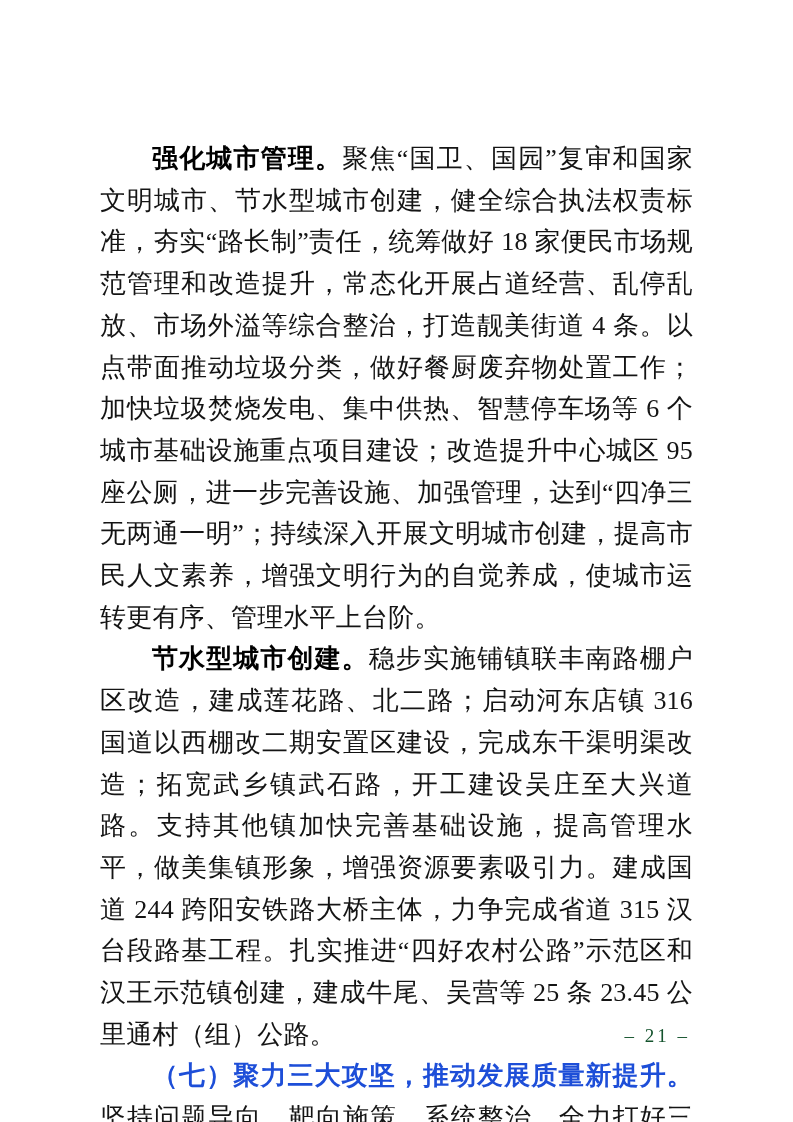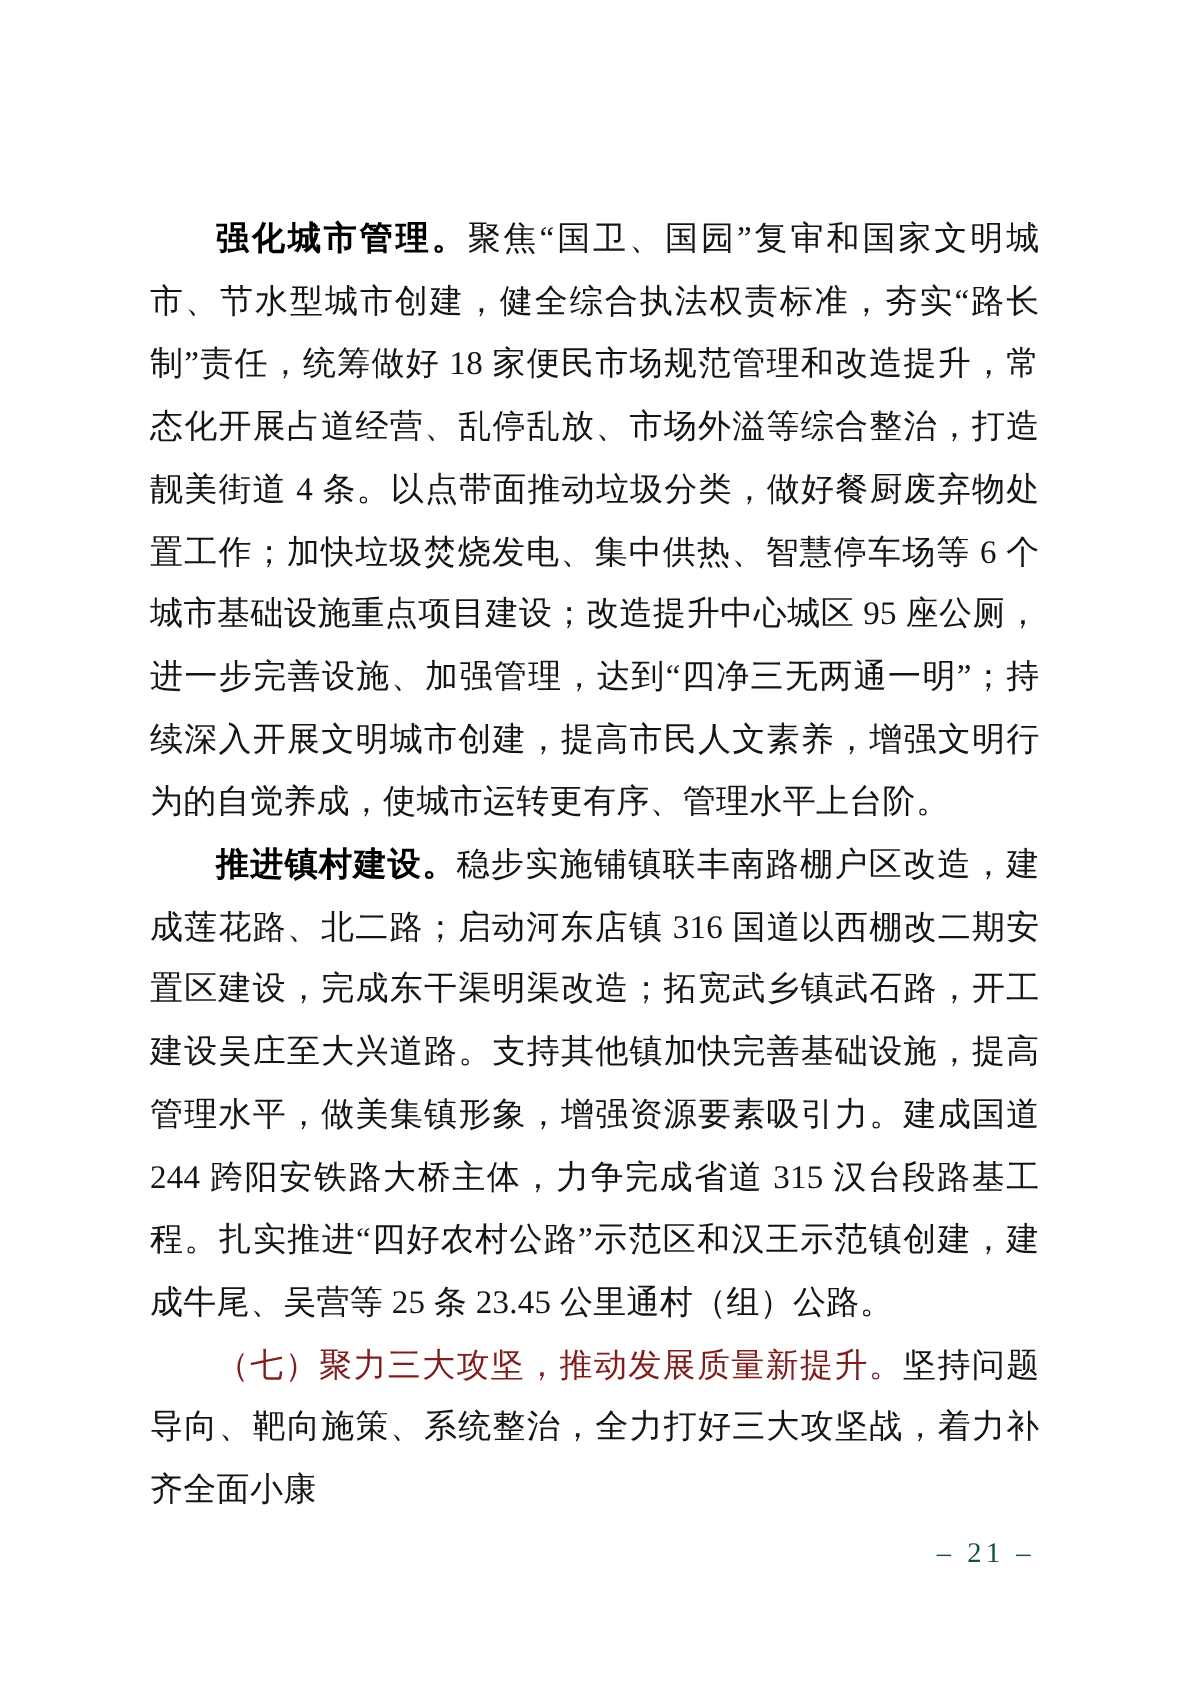--- a/index.html
+++ b/index.html
@@ -17,55 +17,55 @@
   }
   .content {
     position: absolute;
     left: 100px;
     top: 138px;
     width: 593px;
   }
   .para {
     margin: 0;
     padding: 0;
-    font-size: 22px;
+    font-size: 26px;
     line-height: 41.7px;
     color: #141414;
     text-align: justify;
     text-indent: 2em;
     letter-spacing: 0.2px;
     word-break: break-all;
   }
   .lead {
     font-weight: 700;
     color: #000000;
   }
   .lead-kai {
-    font-weight: 400;
-    color: #7f1d1d;
+    font-weight: 700;
+    color: #1d4ed8;
   }
   .page-footer {
     position: absolute;
     top: 1024px;
     right: 103px;
     font-size: 19px;
     line-height: 24px;
     color: #14532d;
     letter-spacing: 3px;
     font-family: "Liberation Serif", "DejaVu Serif", serif;
   }
 </style>
 </head>
 <body>
 
 <div class="page">
   <div class="content">
 
     <p class="para"><span class="lead">强化城市管理。</span><span>聚焦“国卫、国园”复审和国家文明城市、节水型城市创建，健全综合执法权责标准，夯实“路长制”责任，统筹做好 18 家便民市场规范管理和改造提升，常态化开展占道经营、乱停乱放、市场外溢等综合整治，打造靓美街道 4 条。以点带面推动垃圾分类，做好餐厨废弃物处置工作；加快垃圾焚烧发电、集中供热、智慧停车场等 6 个城市基础设施重点项目建设；改造提升中心城区 95 座公厕，进一步完善设施、加强管理，达到“四净三无两通一明”；持续深入开展文明城市创建，提高市民人文素养，增强文明行为的自觉养成，使城市运转更有序、管理水平上台阶。</span></p>
 
-    <p class="para"><span class="lead">推进镇村建设。</span><span>稳步实施铺镇联丰南路棚户区改造，建成莲花路、北二路；启动河东店镇 316 国道以西棚改二期安置区建设，完成东干渠明渠改造；拓宽武乡镇武石路，开工建设吴庄至大兴道路。支持其他镇加快完善基础设施，提高管理水平，做美集镇形象，增强资源要素吸引力。建成国道 244 跨阳安铁路大桥主体，力争完成省道 315 汉台段路基工程。扎实推进“四好农村公路”示范区和汉王示范镇创建，建成牛尾、吴营等 25 条 23.45 公里通村（组）公路。</span></p>
+    <p class="para"><span class="lead">节水型城市创建。</span><span>稳步实施铺镇联丰南路棚户区改造，建成莲花路、北二路；启动河东店镇 316 国道以西棚改二期安置区建设，完成东干渠明渠改造；拓宽武乡镇武石路，开工建设吴庄至大兴道路。支持其他镇加快完善基础设施，提高管理水平，做美集镇形象，增强资源要素吸引力。建成国道 244 跨阳安铁路大桥主体，力争完成省道 315 汉台段路基工程。扎实推进“四好农村公路”示范区和汉王示范镇创建，建成牛尾、吴营等 25 条 23.45 公里通村（组）公路。</span></p>
 
     <p class="para"><span class="lead-kai">（七）聚力三大攻坚，推动发展质量新提升。</span><span>坚持问题导向、靶向施策、系统整治，全力打好三大攻坚战，着力补齐全面小康</span></p>
 
   </div>
 
   <div class="page-footer">– 21 –</div>
 </div>
 
 </body></html>

